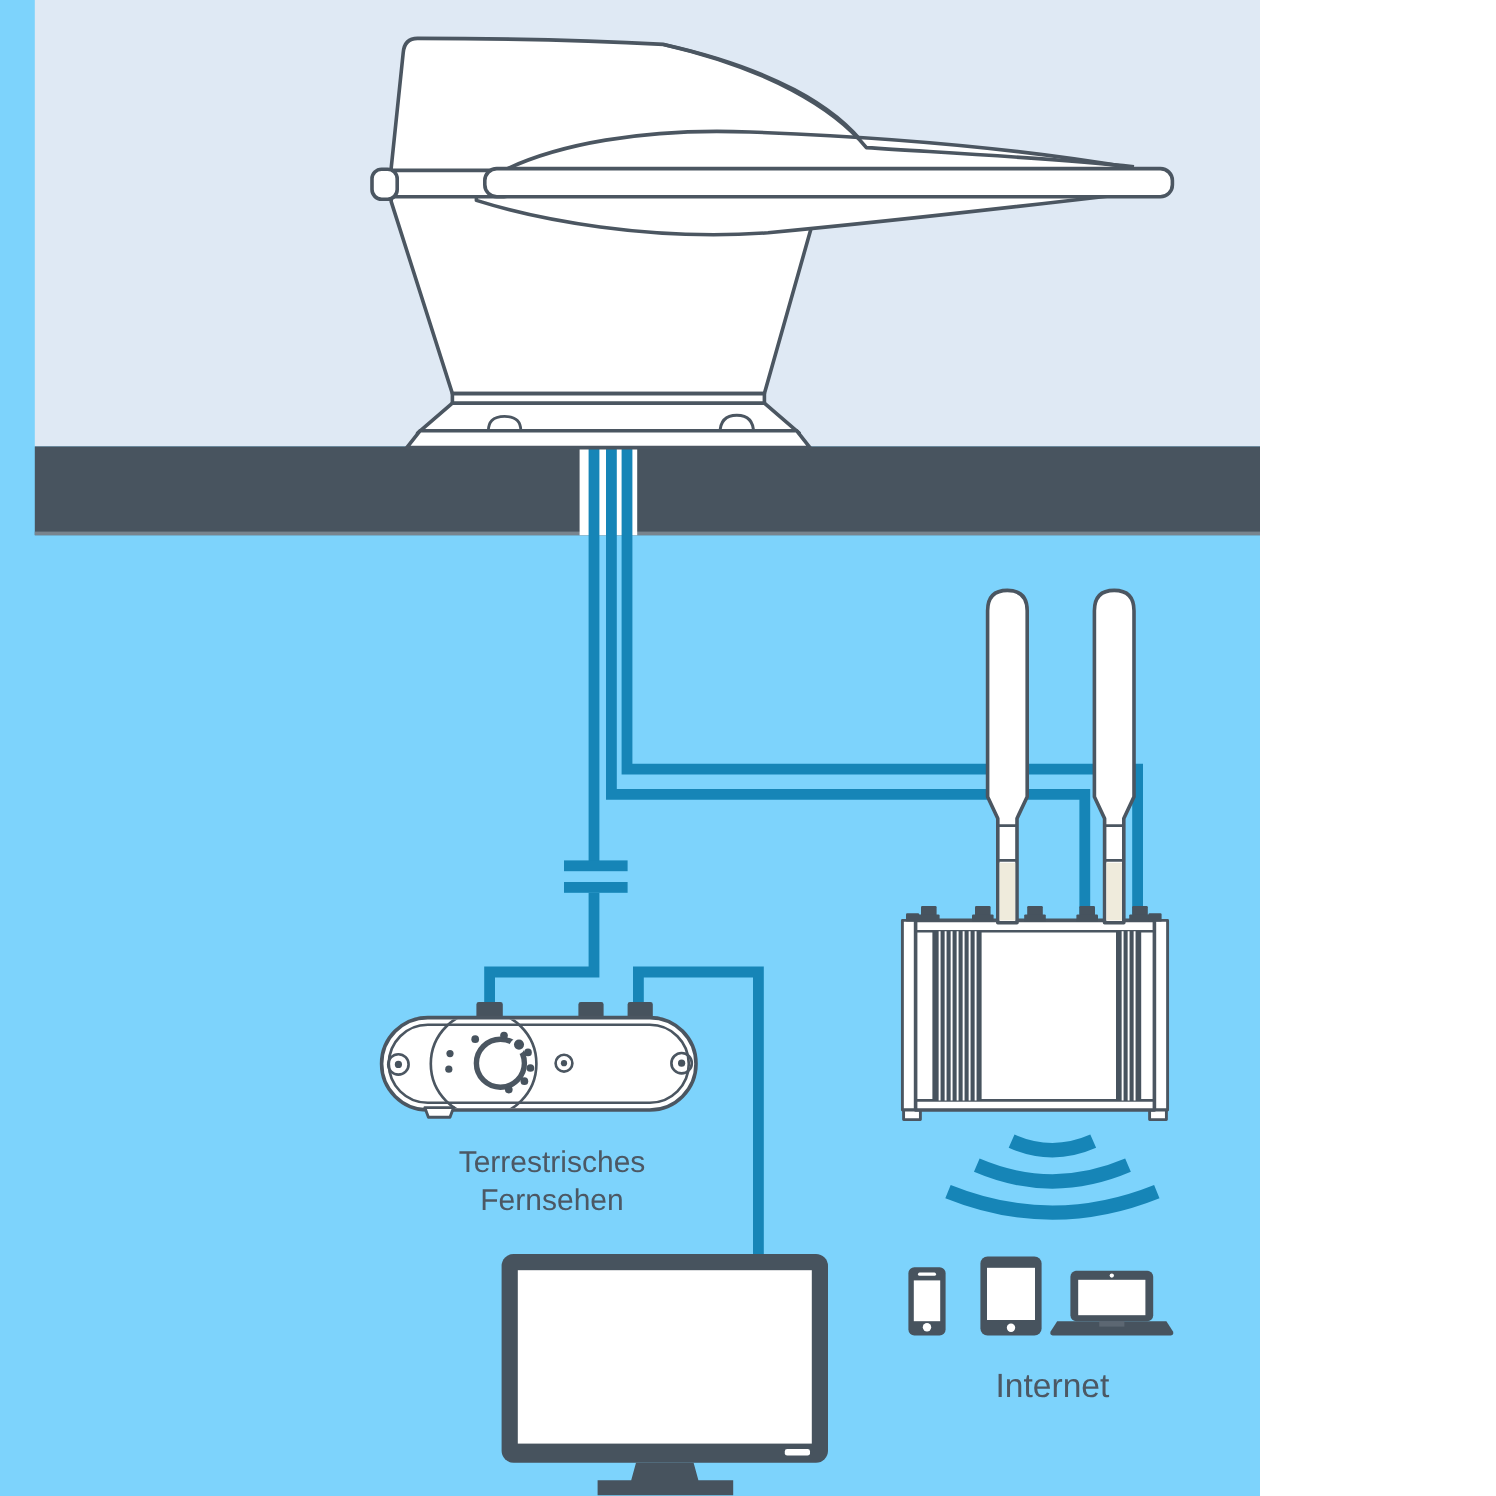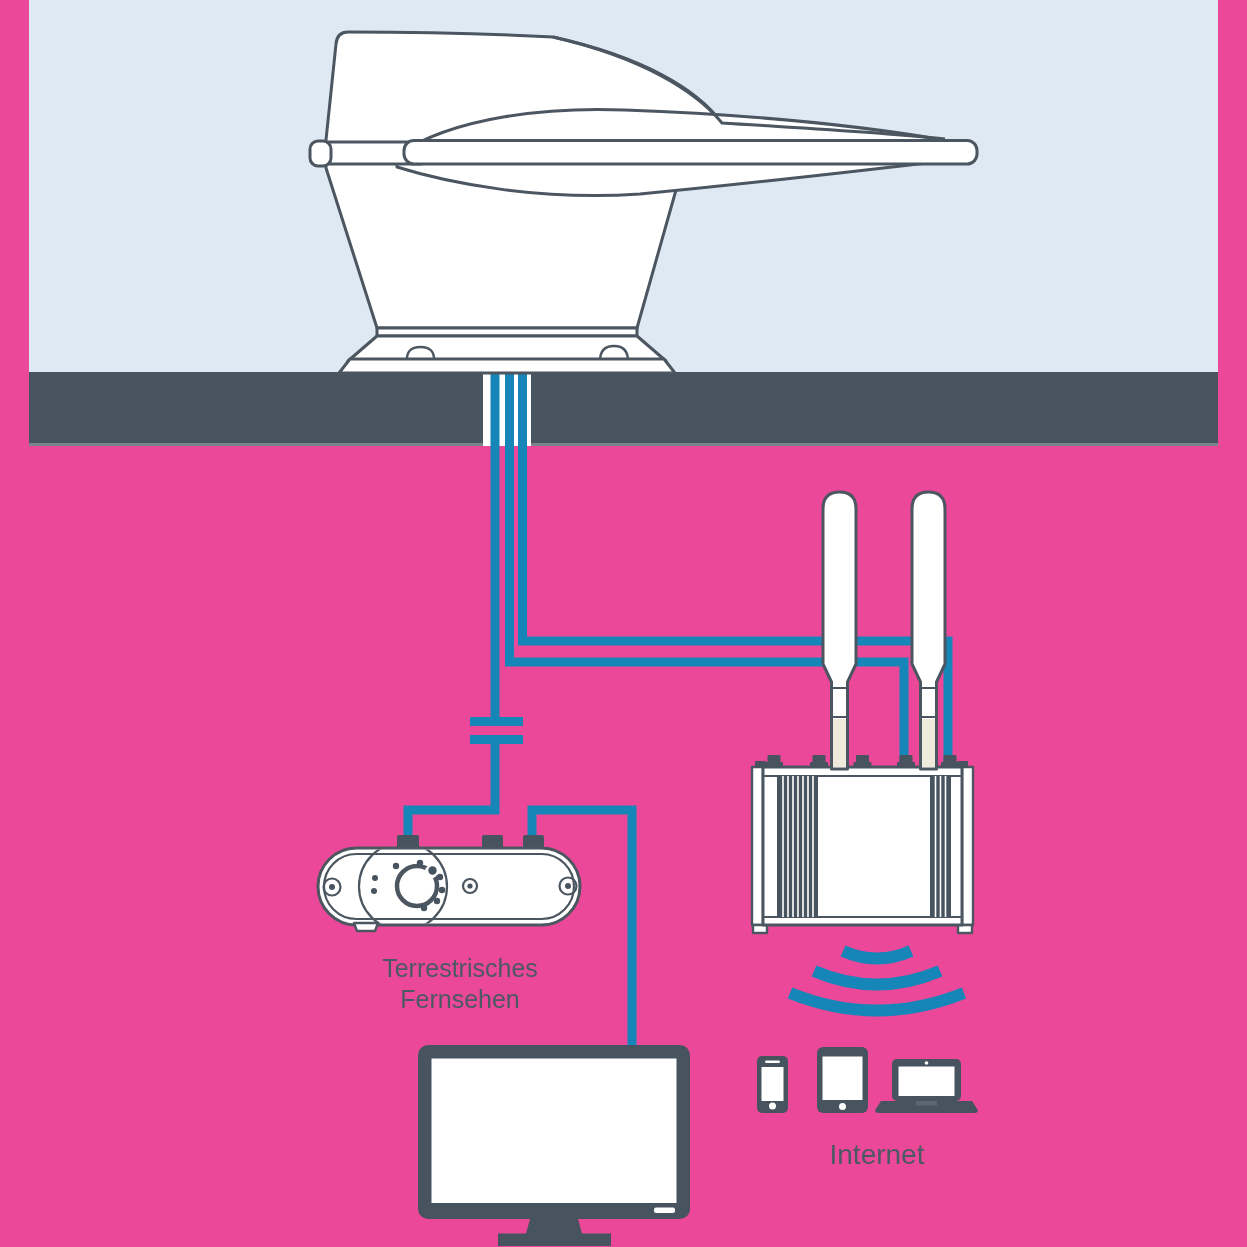--- a/index.html
+++ b/index.html
@@ -1,16 +1,16 @@
 <!DOCTYPE html>
 <html style="--c-sky: #dfe9f4; --c-roof: #48545f; --c-roof-edge: #78848e; --c-cable: #1685b7; --c-outline: #4b5661; --c-fill-dark: #47535e; --c-text: #4c5864; --c-antenna-tip: #efebdc;"><head>
 <meta charset="utf-8">
 <style>
   html,body { margin:0; padding:0; background:#ffffff; }
-  .stage { position:relative; width:1247px; height:1247px; background:#ec4899; overflow:hidden; }
+  .stage { position:relative; width:1050px; height:1247px; background:#7dd3fc; overflow:hidden; }
   svg { display:block; }
 
   .outline  { fill:#ffffff; stroke:var(--c-outline); stroke-width:3; stroke-linejoin:round; }
   .outline2 { fill:#ffffff; stroke:var(--c-outline); stroke-width:2.4; stroke-linejoin:round; }
   .thin     { fill:none;    stroke:var(--c-outline); stroke-width:2.2; }
   .thin3    { fill:none;    stroke:var(--c-outline); stroke-width:3;  stroke-linejoin:round; }
   .dark     { fill:var(--c-fill-dark); stroke:none; }
   .whitefill{ fill:#ffffff; stroke:none; }
   .cream    { fill:var(--c-antenna-tip); stroke:none; }
   .cable    { fill:none; stroke:var(--c-cable); stroke-width:9; stroke-linejoin:miter; }

